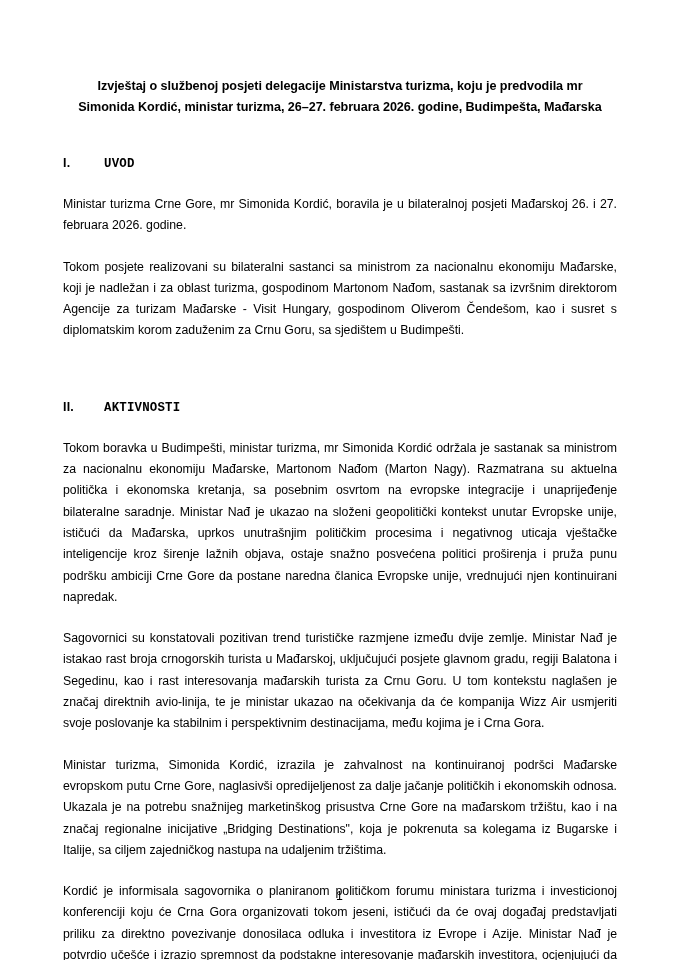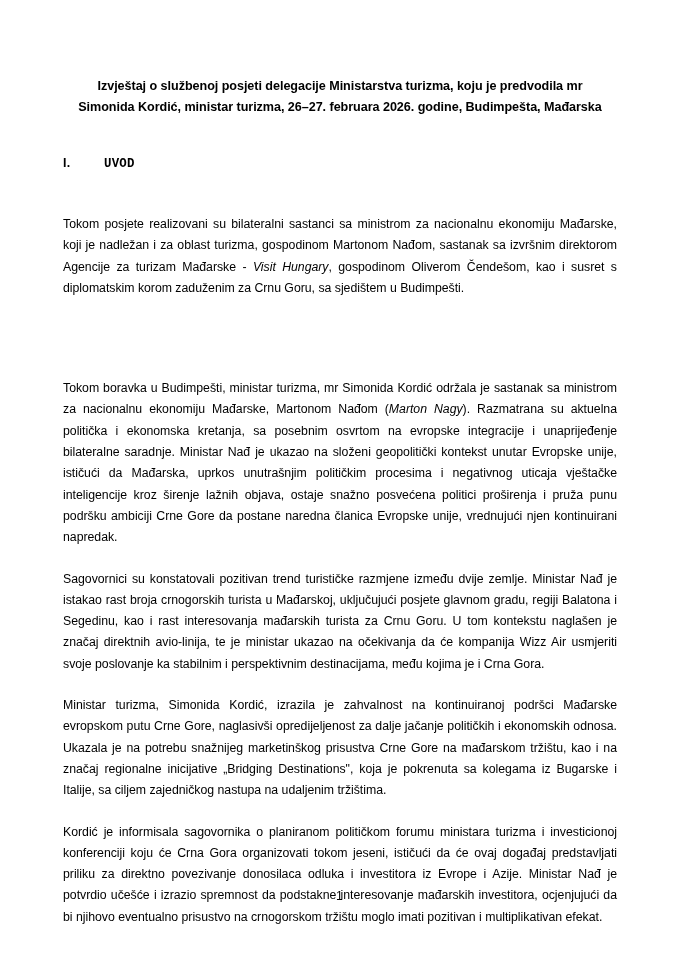--- a/index.html
+++ b/index.html
@@ -67,21 +67,20 @@
     margin: 0;
     padding: 0;
     font-size: 12.3px;
     line-height: 21.3px;
     text-align: justify;
     text-justify: inter-word;
     letter-spacing: -0.02px;
   }
 
   p.body-par .it {
-    font-style: italic;
   }
 
   
   .sp-title-to-s1 { height: 38px; }
   .sp-head-to-par { height: 22px; }
   .sp-par         { height: 20px; }
   .sp-par-to-head { height: 37px; }
   .sp-head2-to-par{ height: 22px; }
 
   .page-number {
@@ -106,30 +105,35 @@
 
     <div class="sp-title-to-s1"></div>
 
     <div class="section-heading">
       <span class="numeral">I.</span>
       <span class="heading-text">UVOD</span>
     </div>
 
     <div class="sp-head-to-par"></div>
 
+    <p class="body-par">Ministar turizma Crne Gore, mr Simonida Kordić, boravila je u bilateralnoj posjeti Mađarskoj 26. i 27. februara 2026. godine.</p>
 
     <div class="sp-par"></div>
 
     <p class="body-par">Tokom posjete realizovani su bilateralni sastanci sa ministrom za nacionalnu ekonomiju Mađarske, koji je nadležan i za oblast turizma, gospodinom Martonom Nađom, sastanak sa izvršnim direktorom Agencije za turizam Mađarske - <span class="it">Visit Hungary</span>, gospodinom Oliverom Čendešom, kao i susret s diplomatskim korom zaduženim za Crnu Goru, sa sjedištem u Budimpešti.</p>
 
     <div class="sp-par"></div>
 
 
     <div class="sp-par-to-head"></div>
 
+    <div class="section-heading">
+      <span class="numeral">II.</span>
+      <span class="heading-text">AKTIVNOSTI</span>
+    </div>
 
     <div class="sp-head2-to-par"></div>
 
     <p class="body-par">Tokom boravka u Budimpešti, ministar turizma, mr Simonida Kordić održala je sastanak sa ministrom za nacionalnu ekonomiju Mađarske, Martonom Nađom (<span class="it">Marton Nagy</span>). Razmatrana su aktuelna politička i ekonomska kretanja, sa posebnim osvrtom na evropske integracije i unaprijeđenje bilateralne saradnje. Ministar Nađ je ukazao na složeni geopolitički kontekst unutar Evropske unije, ističući da Mađarska, uprkos unutrašnjim političkim procesima i negativnog uticaja vještačke inteligencije kroz širenje lažnih objava, ostaje snažno posvećena politici proširenja i pruža punu podršku ambiciji Crne Gore da postane naredna članica Evropske unije, vrednujući njen kontinuirani napredak.</p>
 
     <div class="sp-par"></div>
 
     <p class="body-par">Sagovornici su konstatovali pozitivan trend turističke razmjene između dvije zemlje. Ministar Nađ je istakao rast broja crnogorskih turista u Mađarskoj, uključujući posjete glavnom gradu, regiji Balatona i Segedinu, kao i rast interesovanja mađarskih turista za Crnu Goru. U tom kontekstu naglašen je značaj direktnih avio-linija, te je ministar ukazao na očekivanja da će kompanija Wizz Air usmjeriti svoje poslovanje ka stabilnim i perspektivnim destinacijama, među kojima je i Crna Gora.</p>
 
     <div class="sp-par"></div>

